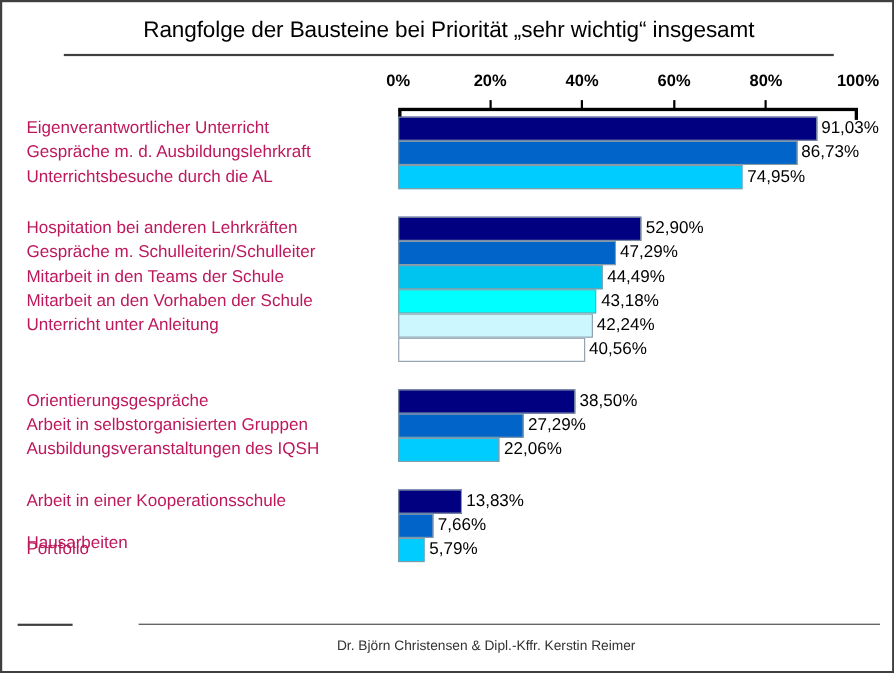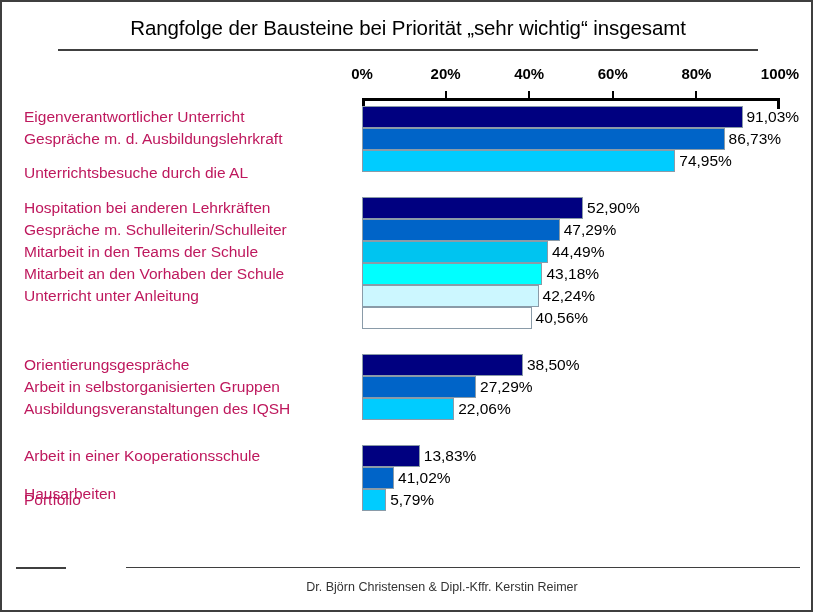--- a/index.html
+++ b/index.html
@@ -194,32 +194,32 @@
       <div class="bar-row" style="top: 300px; width: 418px;">
         <div class="bar" style="width: 92.2108px; background: rgb(0, 204, 255);"></div>
         <span class="bar-value" style="left: 92.2108px;">22,06%</span>
       </div>
       <div class="bar-row" style="top: 347px; width: 418px;">
         <div class="bar" style="width: 57.8094px; background: rgb(0, 0, 128);"></div>
         <span class="bar-value" style="left: 57.8094px;">13,83%</span>
       </div>
       <div class="bar-row" style="top: 369px; width: 418px;">
         <div class="bar" style="width: 32.0188px; background: rgb(0, 100, 200);"></div>
-        <span class="bar-value" style="left: 32.0188px;">41,02%</span>
+        <span class="bar-value" style="left: 32.0188px;">7,66%</span>
       </div>
       <div class="bar-row" style="top: 391px; width: 418px;">
         <div class="bar" style="width: 24.2022px; background: rgb(0, 204, 255);"></div>
         <span class="bar-value" style="left: 24.2022px;">5,79%</span>
       </div>
     </div>
 
   <div id="cat-labels">
       <div class="cat-label" style="top: 8px;">Eigenverantwortlicher Unterricht</div>
       <div class="cat-label" style="top: 30px;">Gespräche m. d. Ausbildungslehrkraft</div>
-      <div class="cat-label" style="top: 52px; margin-top: 12px;">Unterrichtsbesuche durch die AL</div>
+      <div class="cat-label" style="top: 52px;">Unterrichtsbesuche durch die AL</div>
       <div class="cat-label" style="top: 99px;">Hospitation bei anderen Lehrkräften</div>
       <div class="cat-label" style="top: 121px;">Gespräche m. Schulleiterin/Schulleiter</div>
       <div class="cat-label" style="top: 143px;">Mitarbeit in den Teams der Schule</div>
       <div class="cat-label" style="top: 165px;">Mitarbeit an den Vorhaben der Schule</div>
       <div class="cat-label" style="top: 187px;">Unterricht unter Anleitung</div>
       <div class="cat-label" style="top: 256px;">Orientierungsgespräche</div>
       <div class="cat-label" style="top: 278px;">Arbeit in selbstorganisierten Gruppen</div>
       <div class="cat-label" style="top: 300px;">Ausbildungsveranstaltungen des IQSH</div>
       <div class="cat-label" style="top: 347px;">Arbeit in einer Kooperationsschule</div>
       <div class="cat-label" style="top: 385px;">Hausarbeiten</div>

